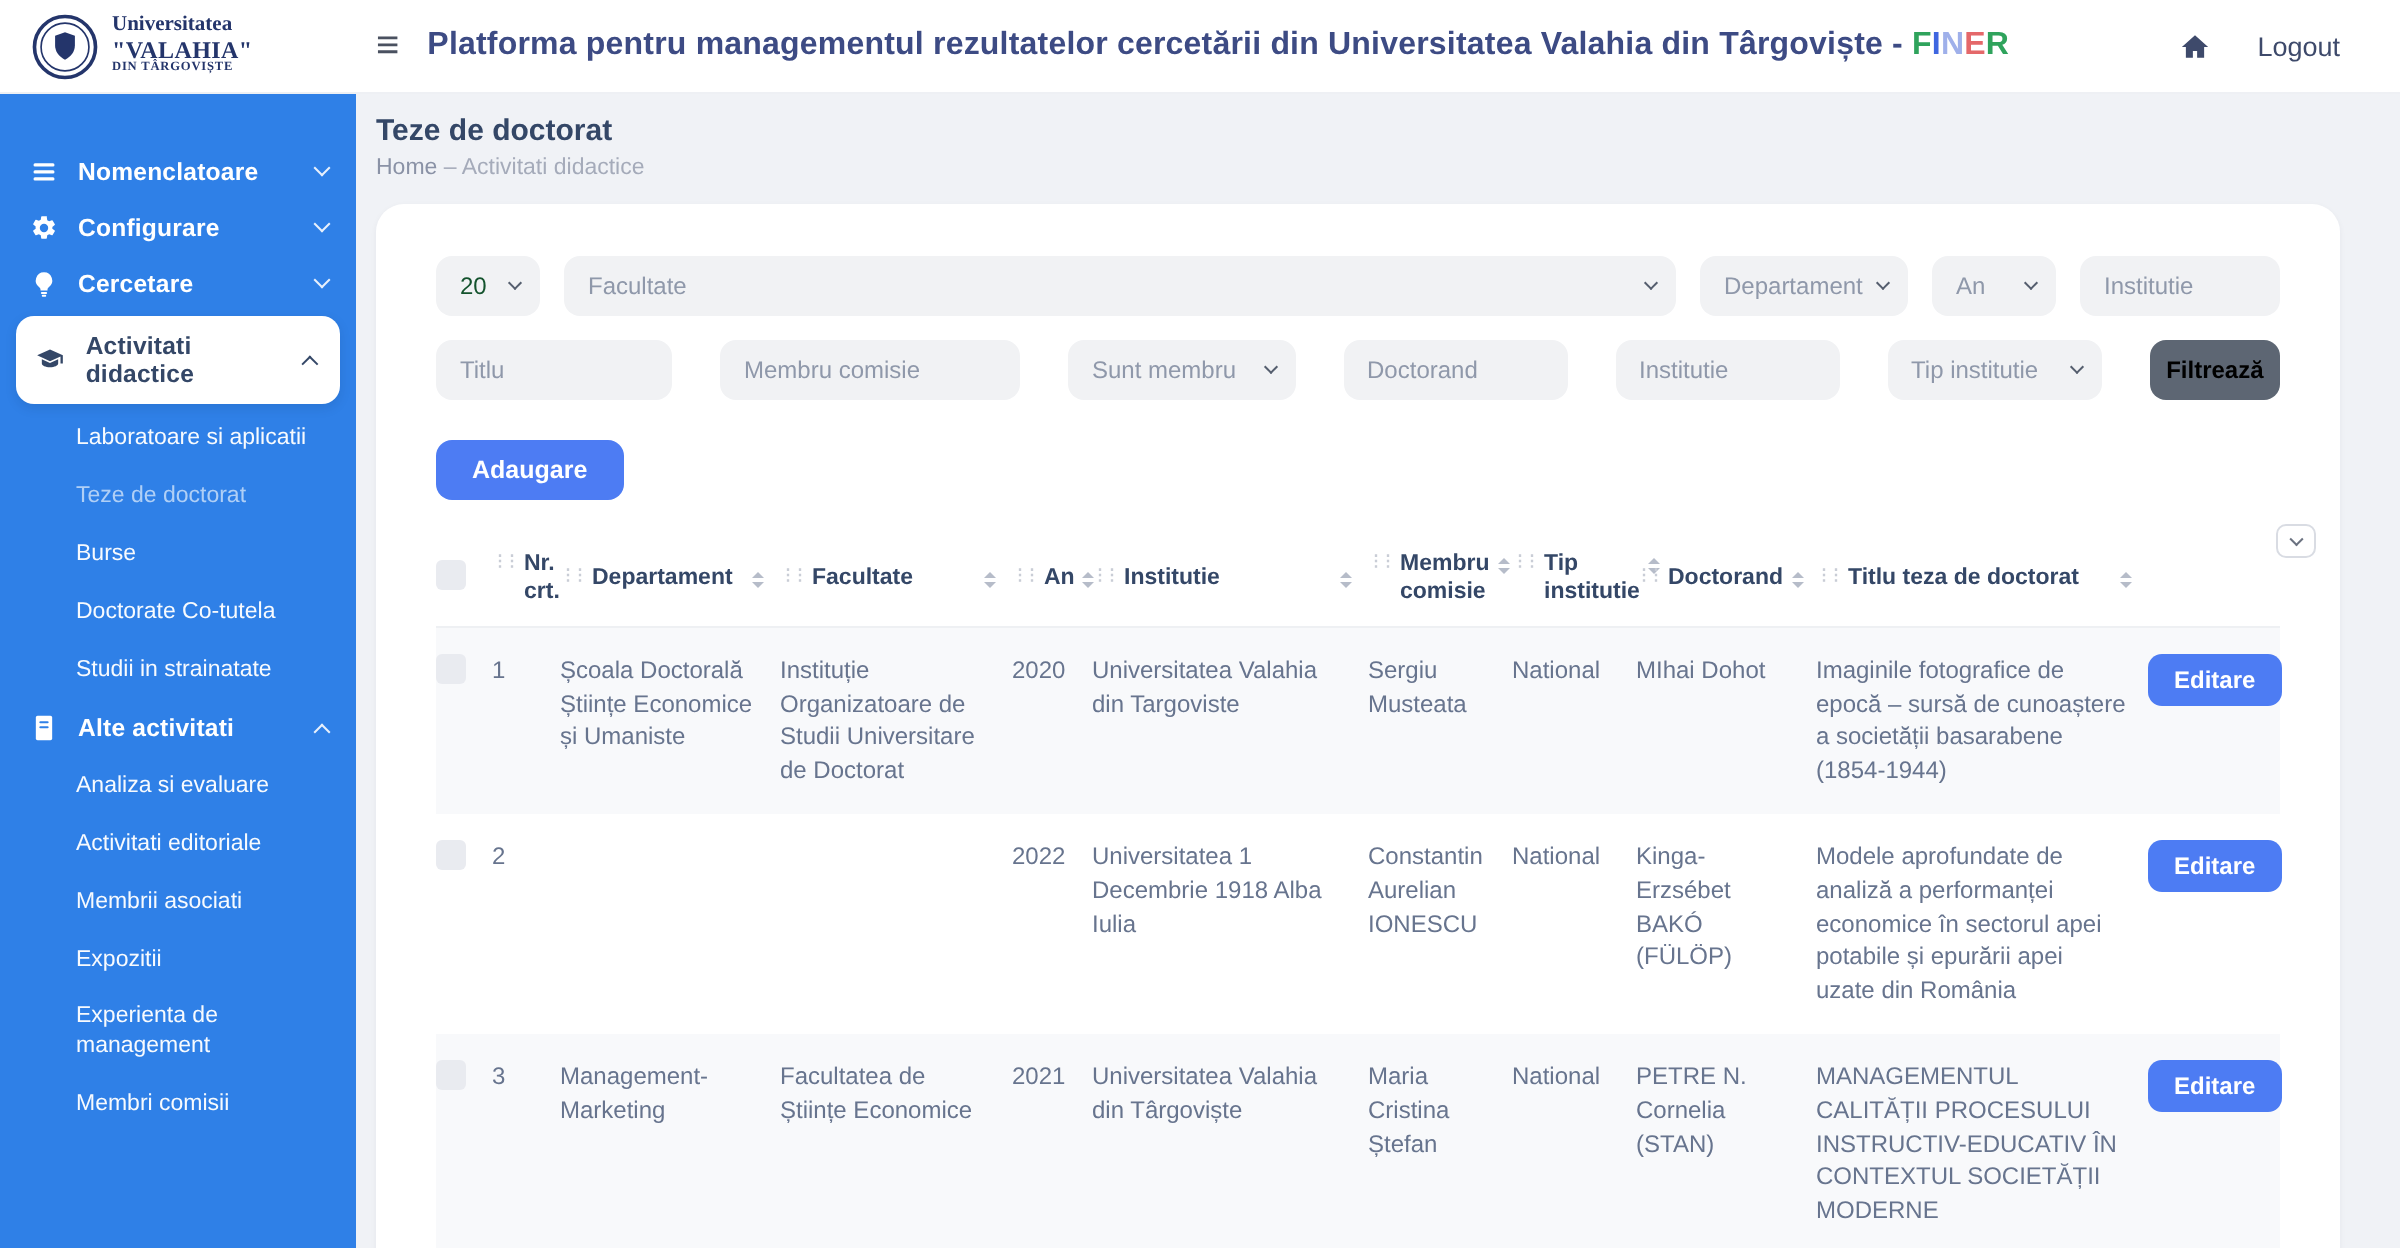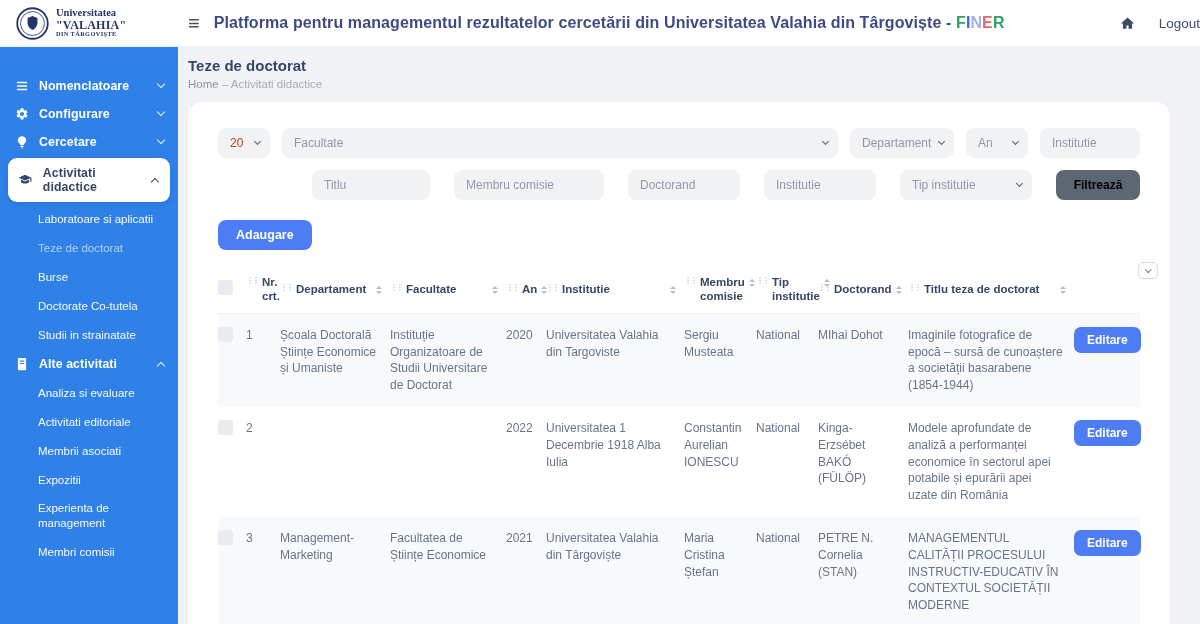--- a/index.html
+++ b/index.html
@@ -11,21 +11,21 @@
     display:flex; align-items:center; z-index:5; border-bottom:1px solid #eef0f4; }
   .logo-box { width:178px; height:47px; display:flex; align-items:center; gap:7px; padding-left:16px; flex:0 0 178px; }
   .logo-box svg { width:33px; height:33px; flex:0 0 33px; }
   .logo-text { line-height:1.02; font-family:"Liberation Serif", serif; color:#24356b; }
   .logo-l1 { font-size:10.5px; font-weight:bold; }
   .logo-l2 { font-size:12px; font-weight:bold; letter-spacing:.2px; }
   .logo-l3 { font-size:6.3px; font-weight:bold; letter-spacing:.4px; }
   .menu-toggle { font-size:20px; color:#4a5160; margin:0 14px 0 10px; cursor:pointer; line-height:1; }
   .app-title { font-size:16px; font-weight:700; color:#3d4b84; letter-spacing:.1px; white-space:nowrap; }
   .app-title .finer span { font-weight:700; }
-  .topbar-right { margin-left:auto; display:flex; align-items:center; gap:24px; }
+  .topbar-right { margin-left:auto; display:flex; align-items:center; gap:24px; padding-right:30px; }
   .home-btn svg { width:15px; height:15px; fill:#3e4a6b; display:block; }
   .logout { font-size:13.5px; color:#3e4a6b; font-weight:500; cursor:pointer; }
 
   
   .sidebar { position:absolute; left:0; top:47px; width:178px; height:577px; background:#2f80e7;
     padding-top:24px; overflow:hidden; }
   .nav-item { display:flex; align-items:center; padding:6px 14px; margin:1px 0; color:#fff; cursor:pointer; }
   .nav-ic { width:15px; height:15px; margin-right:10px; display:inline-flex; align-items:center; justify-content:center; }
   .nav-ic svg { width:14px; height:14px; fill:currentColor; }
   .nav-lb { font-size:12.3px; font-weight:600; letter-spacing:.1px; }
@@ -51,21 +51,21 @@
   .card { position:relative; margin-top:12px; background:#fff; border-radius:14px;
     padding:26px 30px 10px; height:660px; box-shadow:0 1px 3px rgba(20,30,60,.05); }
 
   
   .frow { display:flex; gap:12px; align-items:center; }
   .frow.r1 { margin-bottom:12px; }
   .frow.r2 { justify-content:flex-end; margin-bottom:20px;gap:24px; }
   .ctrl { height:30px; border-radius:8px; background:#f1f2f4; font-size:12px; }
   .sel { display:flex; align-items:center; justify-content:space-between; padding:0 10px 0 12px; cursor:pointer; }
   .sel .ctrl-lb { color:#8f98aa; }
-  .sel.dark .ctrl-lb { color:#c2410c; }
+  .sel.dark .ctrl-lb { color:#14532d; }
   .sel .chev { color:#555e6e; width:5px; height:5px; flex:0 0 auto; margin-left:6px; }
   .inp { border:none; outline:none; padding:0 12px; color:#4b5563; }
   .inp::placeholder { color:#8f98aa; }
   .btn-filter { height:30px; border:none; border-radius:8px; background:#5d6673; color:#000000;
     font-size:12px; font-weight:700; cursor:pointer; font-family:inherit; }
 
   .btn-add { display:inline-block; border:none; background:#4d7cf3; color:#fff; font-size:12.5px; font-weight:700;
     padding:8px 18px; border-radius:8px; cursor:pointer; margin-bottom:16px; font-family:inherit; }
 
   
@@ -210,20 +210,24 @@
         </div>
         <div class="ctrl sel" style="width: 62px;">
           <span class="ctrl-lb">An</span>
           <span class="chev down"></span>
         </div>
         <input class="ctrl inp" placeholder="Institutie" style="width: 100px;">
       </div>
     <div class="frow r2">
         <input class="ctrl inp" placeholder="Titlu" style="width: 118px;">
         <input class="ctrl inp" placeholder="Membru comisie" style="width: 150px;">
+        <div class="ctrl sel" style="width: 140px;">
+          <span class="ctrl-lb">Sunt membru</span>
+          <span class="chev down"></span>
+        </div>
         <input class="ctrl inp" placeholder="Doctorand" style="width: 112px;">
         <input class="ctrl inp" placeholder="Institutie" style="width: 112px;">
         <div class="ctrl sel" style="width: 132px;">
           <span class="ctrl-lb">Tip institutie</span>
           <span class="chev down"></span>
         </div>
         <button class="btn-filter" style="width: 84px;">Filtrează</button>
       </div>
 
     <button class="btn-add">Adaugare</button>

